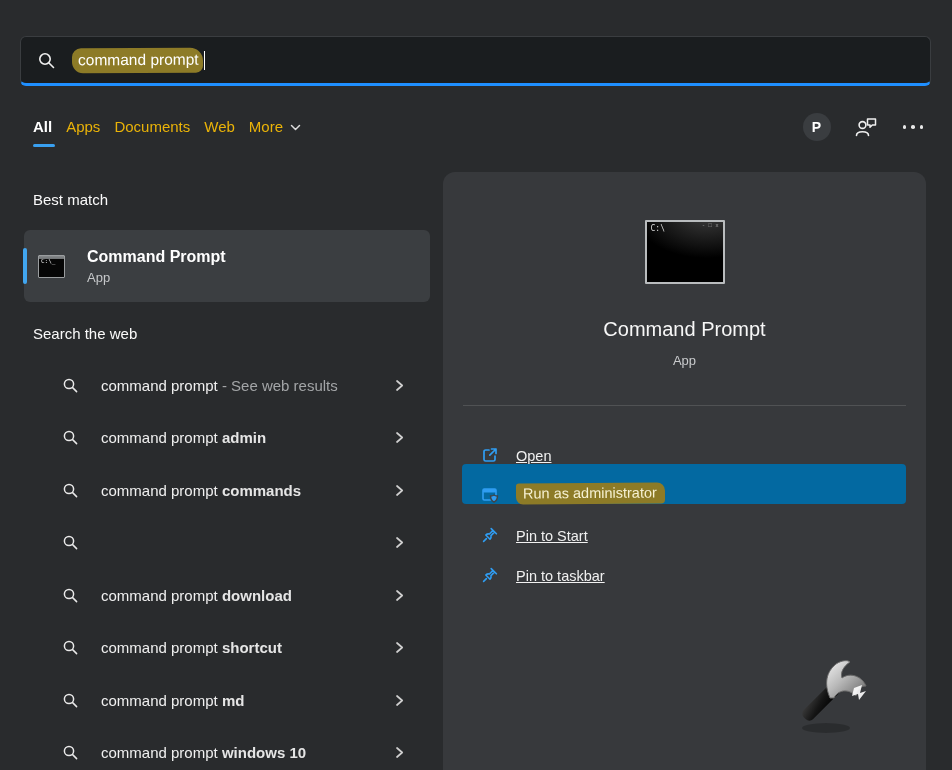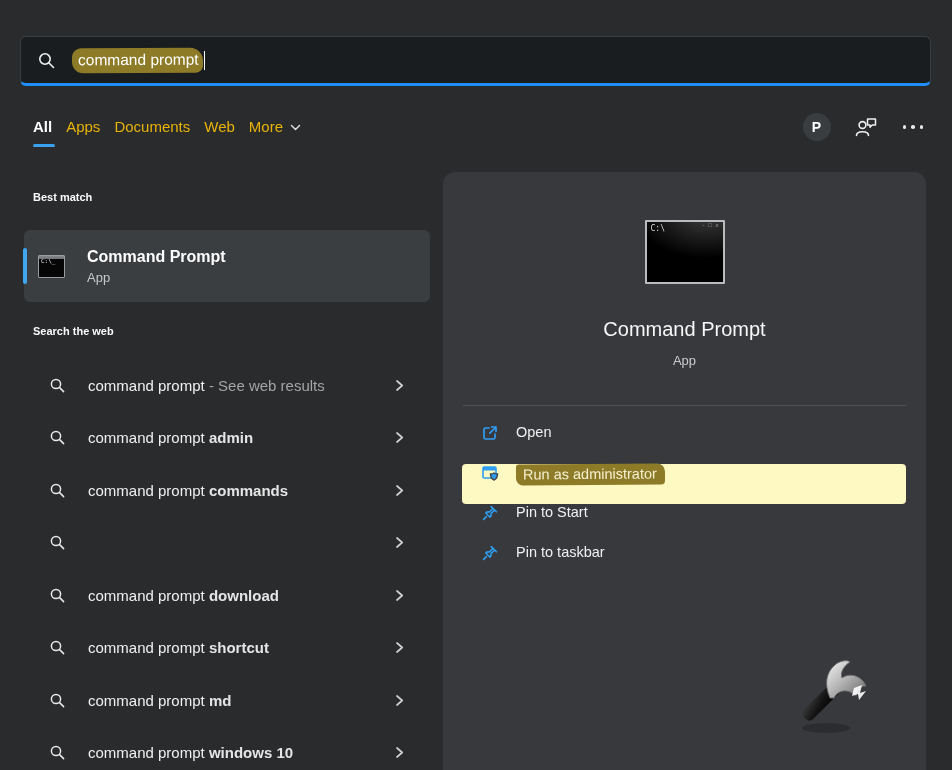--- a/index.html
+++ b/index.html
@@ -43,21 +43,21 @@
   .avatar {
     width:28px; height:28px; border-radius:50%; background:#3a3d40;
     display:flex; align-items:center; justify-content:center;
     font-size:14px; font-weight:600; color:#fff;
   }
   .fb-icon { width:26px; height:26px; }
   .ellipsis { display:flex; gap:5px; padding:4px 2px; }
   .ellipsis i { width:3.5px; height:3.5px; border-radius:50%; background:#e8e8e8; }
 
   
-  .section-head { position:absolute; left:33px; font-size:11px; font-weight:700; color:#fafafa; }
+  .section-head { position:absolute; left:33px; font-size:15px; font-weight:400; color:#fafafa; }
   #best-match-head { top:191px; }
   #web-head { top:325px; }
 
   .best-card {
     position:absolute; left:24px; top:230px; width:406px; height:72px;
     background:#3b3e41; border-radius:6px; display:flex; align-items:center;
     padding-left:14px; cursor:default;
   }
   .best-card .sel-bar {
     position:absolute; left:-1px; top:18px; width:4px; height:36px;
@@ -74,21 +74,21 @@
   .mini-cmd::after {
     content:""; position:absolute; left:0; right:0; top:0; height:3px;
     background:linear-gradient(#86898b,#6e7173);
   }
   .best-card .txt { margin-left:22px; }
   .best-title { font-size:16px; font-weight:700; color:#fff; }
   .best-sub { font-size:13px; color:#c6c8ca; margin-top:4px; }
 
   .web-list { position:absolute; left:0; top:359px; width:440px; }
   .web-row {
-    height:52.5px; display:flex; align-items:center; padding-left:49px;
+    height:52.5px; display:flex; align-items:center; padding-left:62px;
     position:relative; cursor:default;
   }
   .web-row .mag { width:17px; height:17px; flex:0 0 auto; }
   .web-row .wtext { margin-left:22px; font-size:15px; color:#f0f0f0; white-space:nowrap; }
   .web-row .wtext b { font-weight:700; color:#e5e5e5; }
   .web-row .wtext .note { color:#a3a5a7; }
   .web-row .chev { position:absolute; right:34px; width:13px; height:13px; }
 
   
   .panel {
@@ -111,23 +111,23 @@
   }
   .app-title { position:absolute; left:0; right:0; top:146px; text-align:center;
                font-size:20px; color:#f7f7f7; }
   .app-sub   { position:absolute; left:0; right:0; top:181px; text-align:center;
                font-size:13px; color:#c9cbcd; }
   .divider   { position:absolute; left:20px; right:20px; top:233px; height:1px; background:#505254; }
 
   .actions { position:absolute; left:0; right:0; top:252px; }
   .action-row {
     height:40px; margin:0 20px 0 19px; padding-left:19px; border-radius:4px;
-    display:flex; align-items:flex-start; cursor:default;
-  }
-  .action-row.hovered { background:#fef9c3; }
+    display:flex; align-items:flex-end; cursor:default;text-decoration:underline;
+  }
+  .action-row.hovered { background:#0369a1; }
   .action-row .aicon { width:18px; height:18px; flex:0 0 auto; }
   .action-row .albl { margin-left:17px; font-size:14.5px; color:#f0f0f0; }
   .albl .run-hl {
     background:#8d7b27; color:#f6f1d2; padding:2px 8px 3px 7px;
     border-radius:3px 8px 4px 7px; transform:rotate(-.4deg); display:inline-block;
   }
 
   .hammer { position:absolute; left:347px; top:476px; width:100px; height:100px; }
 </style>
 </head>

